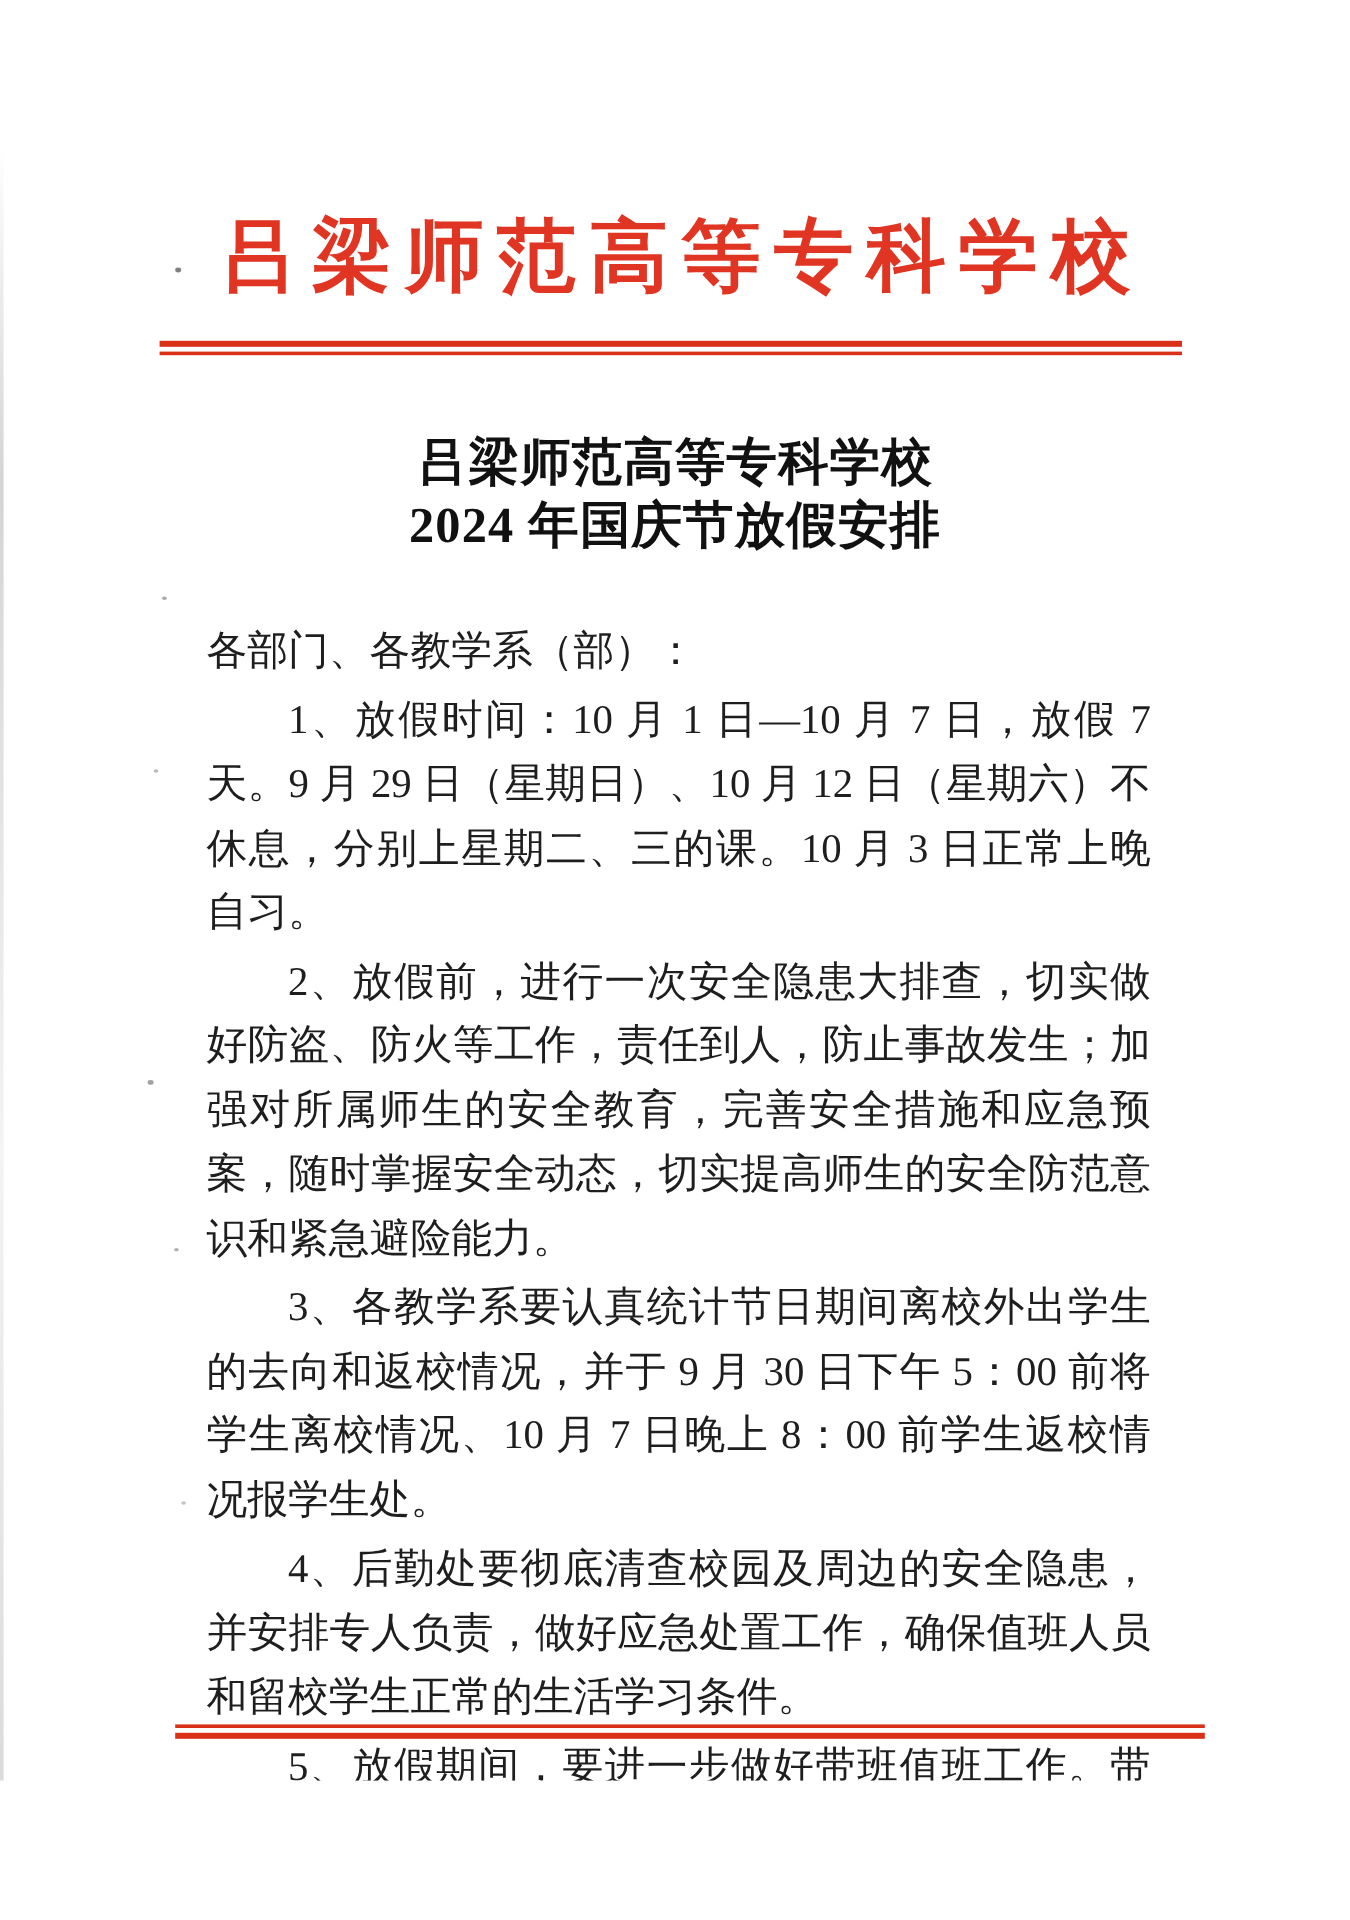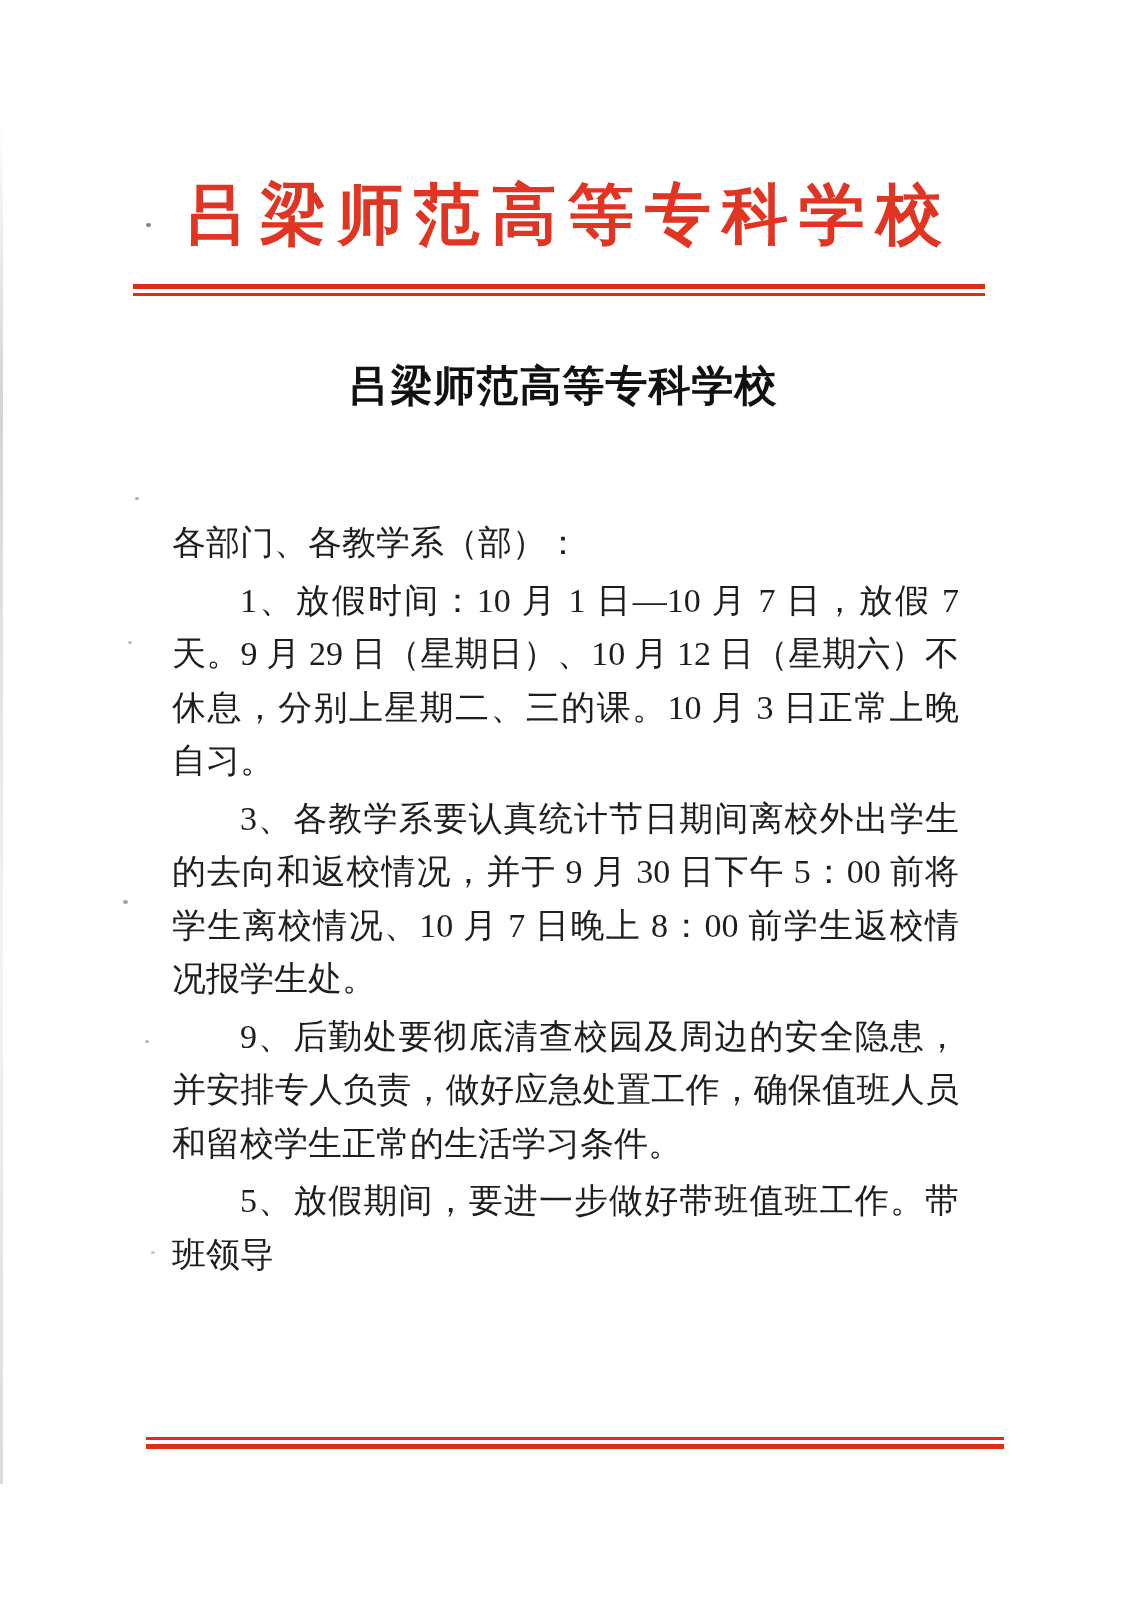--- a/index.html
+++ b/index.html
@@ -82,25 +82,27 @@
   <div class="speck s4"></div>
   <div class="speck s5"></div>
   <div class="speck s6"></div>
 
   <div class="letterhead">吕梁师范高等专科学校</div>
 
   <div class="letterhead-rule"></div>
 
   <div class="doc-title">
     <div>吕梁师范高等专科学校</div>
+    <div>2024 年国庆节放假安排</div>
   </div>
 
   <div class="doc-body">
     <p class="salutation">各部门、各教学系（部）：</p>
     <p>1、放假时间：10 月 1 日—10 月 7 日，放假 7 天。9 月 29 日（星期日）、10 月 12 日（星期六）不休息，分别上星期二、三的课。10 月 3 日正常上晚自习。</p>
+    <p>2、放假前，进行一次安全隐患大排查，切实做好防盗、防火等工作，责任到人，防止事故发生；加强对所属师生的安全教育，完善安全措施和应急预案，随时掌握安全动态，切实提高师生的安全防范意识和紧急避险能力。</p>
     <p>3、各教学系要认真统计节日期间离校外出学生的去向和返校情况，并于 9 月 30 日下午 5：00 前将学生离校情况、10 月 7 日晚上 8：00 前学生返校情况报学生处。</p>
-    <p>9、后勤处要彻底清查校园及周边的安全隐患，并安排专人负责，做好应急处置工作，确保值班人员和留校学生正常的生活学习条件。</p>
+    <p>4、后勤处要彻底清查校园及周边的安全隐患，并安排专人负责，做好应急处置工作，确保值班人员和留校学生正常的生活学习条件。</p>
     <p>5、放假期间，要进一步做好带班值班工作。带班领导</p>
   </div>
 
   <div class="footer-rule"></div>
 
 </div>
 
 </body></html>

